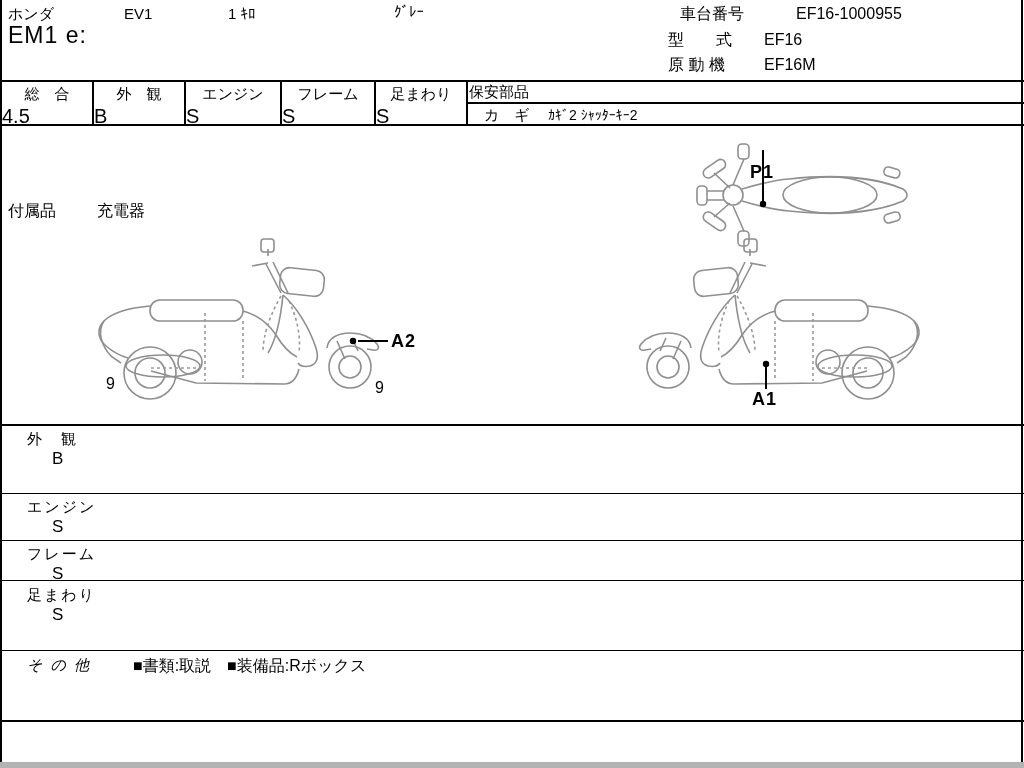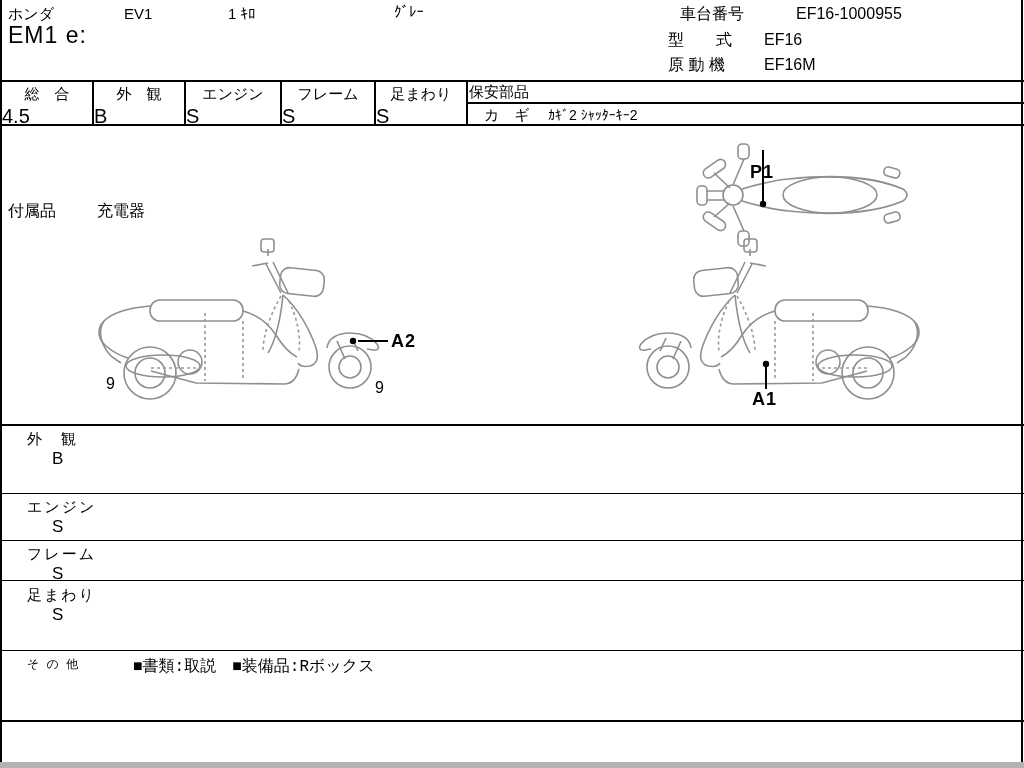--- a/index.html
+++ b/index.html
@@ -18,21 +18,21 @@
   .rcell{position:absolute;top:82px;height:43px;}
   
   .sp-row1{position:absolute;left:469px;top:83px;width:552px;display:flex;align-items:flex-start;}
   .sp-items{flex:1;display:flex;justify-content:space-between;padding:0 18px 0 10px;}
   .sp-item{display:flex;align-items:center;}
   .circ{display:inline-block;width:15px;height:10px;border:2px solid #000;border-radius:50%;margin-left:5px;}
   .marker{position:absolute;font-size:18px;font-weight:600;letter-spacing:1px;}
   .nine{position:absolute;font-size:16px;}
   .sec-label{position:absolute;left:27px;font-size:15px;letter-spacing:2px;}
   .sec-value{position:absolute;left:52px;font-size:17px;}
-  .other-items{position:absolute;left:133px;top:656px;display:flex;gap:16px;font-size:16px;font-family:Liberation Mono, monospace;}
+  .other-items{position:absolute;left:133px;top:656px;display:flex;gap:16px;font-size:16px;}
   .footer-bar{position:absolute;left:0;top:762px;width:1024px;height:6px;background:#b3b3b3;}
   svg{display:block;}
 </style>
 </head>
 <body>
 
 <div class="sheet">
 
   <div class="vline" style="left:0;top:0;width:2px;height:762px;"></div>
   <div class="vline" style="left:1021px;top:0;width:2px;height:762px;"></div>
@@ -184,21 +184,21 @@
 
   <span class="sec-label" style="top:498px;">エンジン</span>
   <span class="sec-value" style="top:517px;">S</span>
 
   <span class="sec-label" style="top:545px;">フレーム</span>
   <span class="sec-value" style="top:564px;">S</span>
 
   <span class="sec-label" style="top:586px;">足まわり</span>
   <span class="sec-value" style="top:605px;">S</span>
 
-  <span class="sec-label" style="top:656px;font-size:12px;">そ の 他</span>
+  <span class="sec-label" style="top:656px;font-size:15px;font-style:italic;">そ の 他</span>
   <span class="other-items">
     <span>■書類:取説</span>
     <span>■装備品:Rボックス</span>
   </span>
 
   <div class="footer-bar"></div>
 
 </div>
 
 </body></html>

